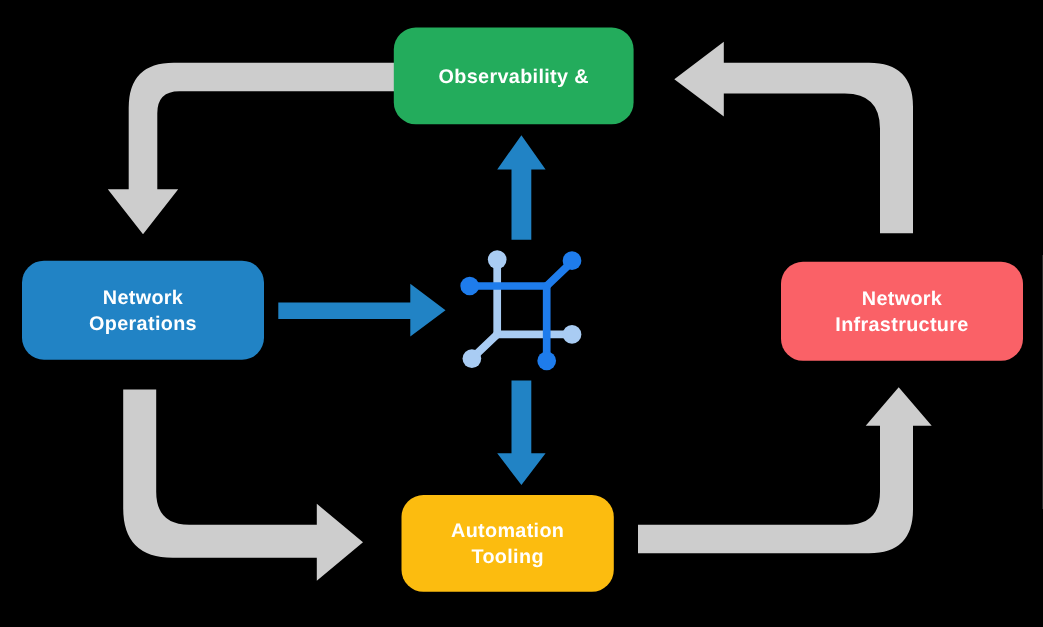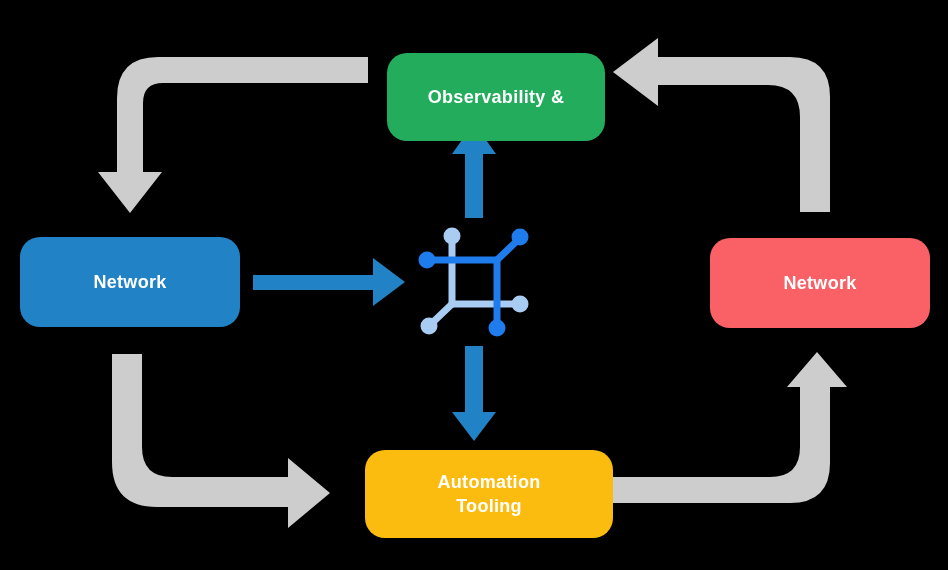--- a/index.html
+++ b/index.html
@@ -29,24 +29,24 @@
     flex-direction: column;
     align-items: center;
     justify-content: center;
     color: var(--text, #fff);
     font-size: 18px;
     font-weight: 600;
     letter-spacing: 0.3px;
     line-height: 24px;
     text-align: center;
   }
-  .node-observability  { left: 387px; top: 25px;  width: 218px; height: 88px; margin-top: 28px; }
+  .node-observability  { left: 358px; top: 25px;  width: 218px; height: 88px; }
   .node-operations     { left: 20px;  top: 237px; width: 220px; height: 90px; }
   .node-infrastructure { left: 710px; top: 238px; width: 220px; height: 90px; }
-  .node-automation     { left: 365px; top: 450px; width: 248px; height: 88px; }
+  .node-automation     { left: 365px; top: 450px; width: 193px; height: 88px; }
 </style>
 </head>
 <body>
 
 <div class="canvas">
 
   <svg class="overlay" viewBox="0 0 948 570" aria-hidden="true">
 
     <path class="arrow-gray" d="M 368 57 L 158 57 Q 117 57 117 98 L 117 172 L 98 172 L 130 213 L 162 172 L 143 172 L 143 103 Q 143 83 163 83 L 368 83 Z"></path>
     <path class="arrow-gray" d="M 613 72 L 658 38 L 658 57 L 790 57 Q 830 57 830 97 L 830 212 L 800 212 L 800 117 Q 800 85 768 85 L 658 85 L 658 106 Z"></path>
@@ -76,24 +76,26 @@
       </g>
     </g>
   </svg>
 
   <div class="node node-observability" style="background: rgb(35, 172, 92);">
     <span>Observability &amp;</span>
   </div>
 
   <div class="node node-operations" style="background: rgb(33, 131, 197);">
     <span>Network</span>
+    <span>Operations</span>
   </div>
 
   <div class="node node-infrastructure" style="background: rgb(250, 97, 103);">
     <span>Network</span>
+    <span>Infrastructure</span>
   </div>
 
   <div class="node node-automation" style="background: rgb(252, 188, 15);">
     <span>Automation</span>
     <span>Tooling</span>
   </div>
 
 </div>
 
 </body></html>

